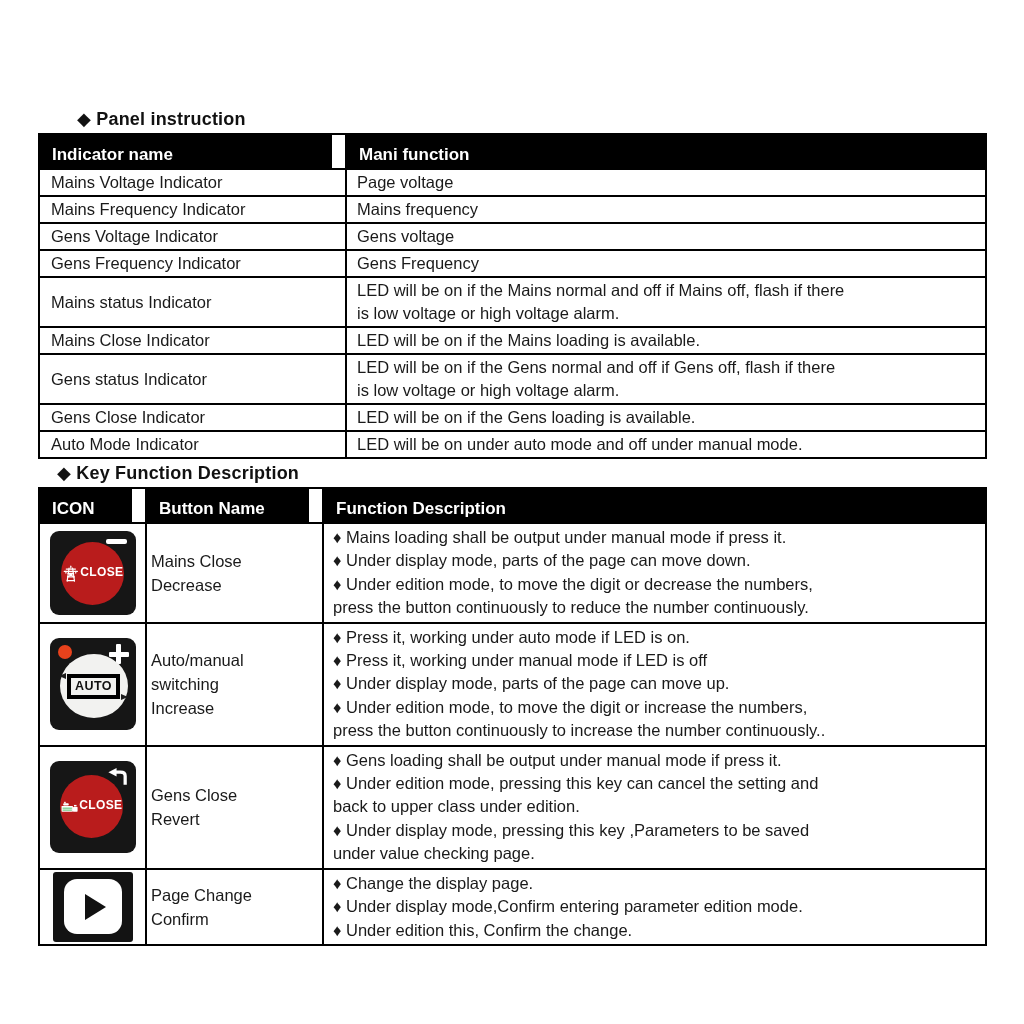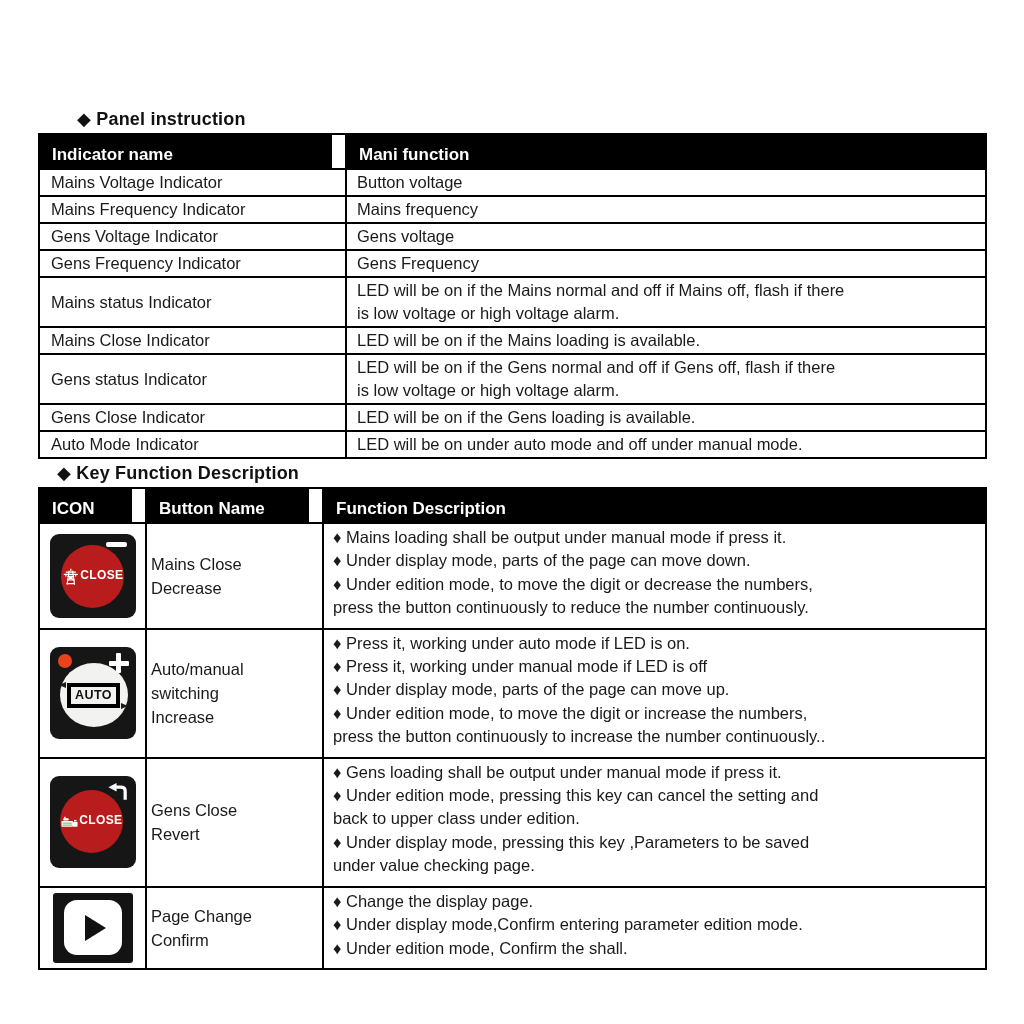--- a/index.html
+++ b/index.html
@@ -30,21 +30,21 @@
   table.t th:not(:last-child){box-shadow:inset -13px 0 0 0 #ffffff;}
   th.center{text-align:center;padding-left:0;}
 
   td.name-cell{padding:1px 6px 1px 11px;vertical-align:middle;}
   td.fn-cell{padding:1px 6px 1px 10px;vertical-align:middle;}
   td.fn-cell > div, td.desc-cell > div{line-height:23px;}
 
   td.icon-cell{vertical-align:middle;text-align:center;padding:2px;}
   td.bname-cell{vertical-align:middle;text-align:left;padding:0 4px;}
   td.bname-cell > div{line-height:24px;}
-  td.desc-cell{vertical-align:middle;padding:2px 6px 8px 9px;}
+  td.desc-cell{vertical-align:middle;padding:2px 6px 2px 9px;}
   td.desc-cell > div{line-height:23.4px;}
 
   
   tr.h25{height:25px;} tr.h26{height:26px;} tr.h48{height:48px;}
   tr.h99{height:99px;} tr.h118{height:118px;} tr.h117{height:117px;} tr.h75{height:75px;}
 
   
   .key-icon{
     position:relative;width:86px;height:84px;margin:0 auto;
     background:#161616;border-radius:9px;
@@ -112,21 +112,21 @@
           <col style="width:640px">
         </colgroup>
       <tbody>
           <tr class="h25">
         <th>Indicator name</th>
         <th>Mani function</th>
       </tr>
       <tr class="h25">
         <td class="name-cell">Mains Voltage Indicator</td>
         <td class="fn-cell">
-              <div>Button voltage</div>
+              <div>Page voltage</div>
             </td>
       </tr>
       <tr class="h25">
         <td class="name-cell">Mains Frequency Indicator</td>
         <td class="fn-cell">
               <div>Mains frequency</div>
             </td>
       </tr>
       <tr class="h25">
         <td class="name-cell">Gens Voltage Indicator</td>
@@ -294,20 +294,20 @@
             </div>
           </div>
         </td>
         <td class="bname-cell">
               <div>Page Change</div>
               <div>Confirm</div>
             </td>
         <td class="desc-cell">
               <div>♦ Change the display page.</div>
               <div>♦ Under display mode,Confirm entering parameter edition mode.</div>
-              <div>♦ Under edition mode, Confirm the shall.</div>
+              <div>♦ Under edition this, Confirm the change.</div>
             </td>
       </tr>
     </tbody>
       </table>
 
   </div>
 </div>
 
 </body></html>

